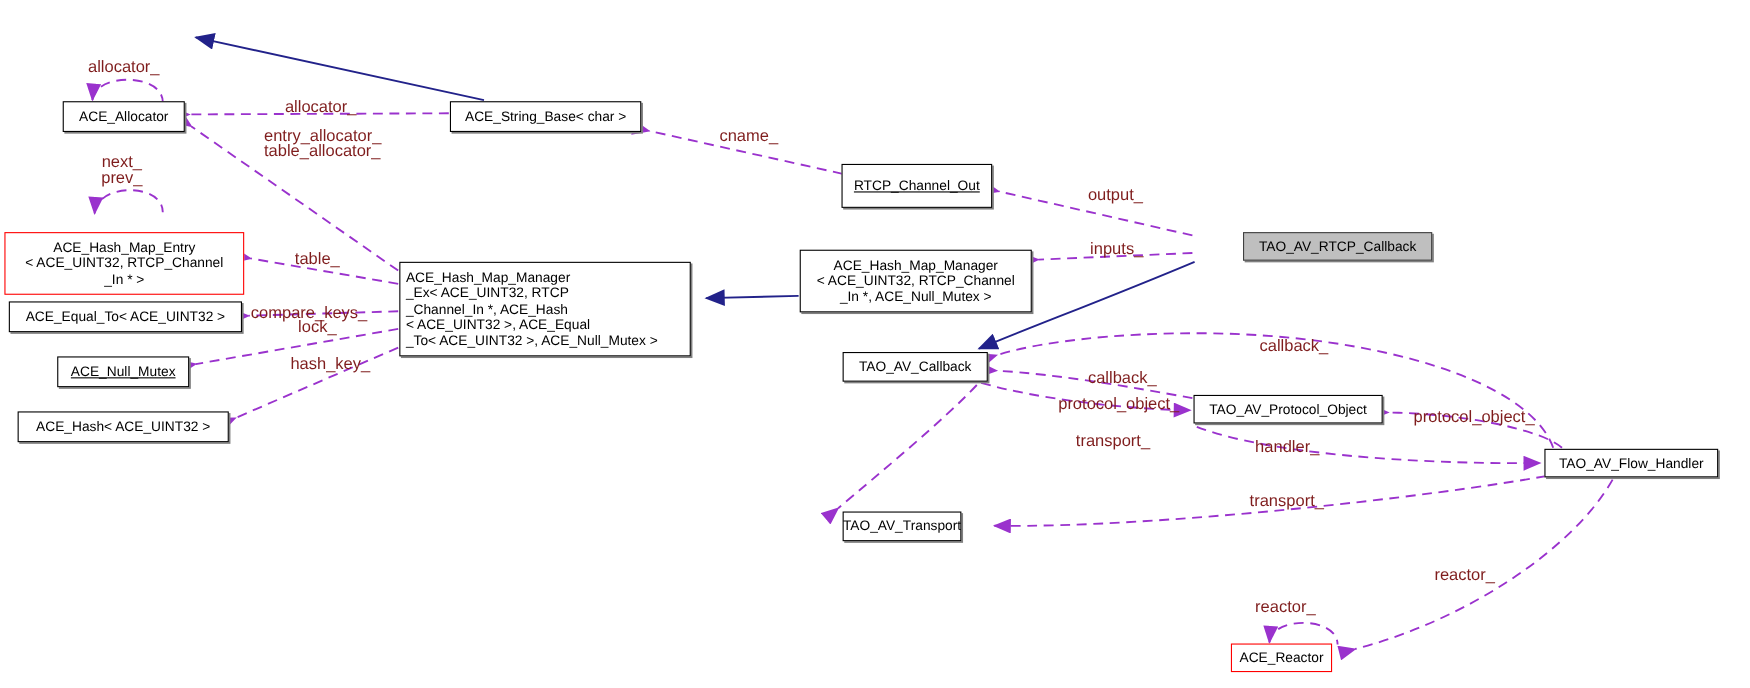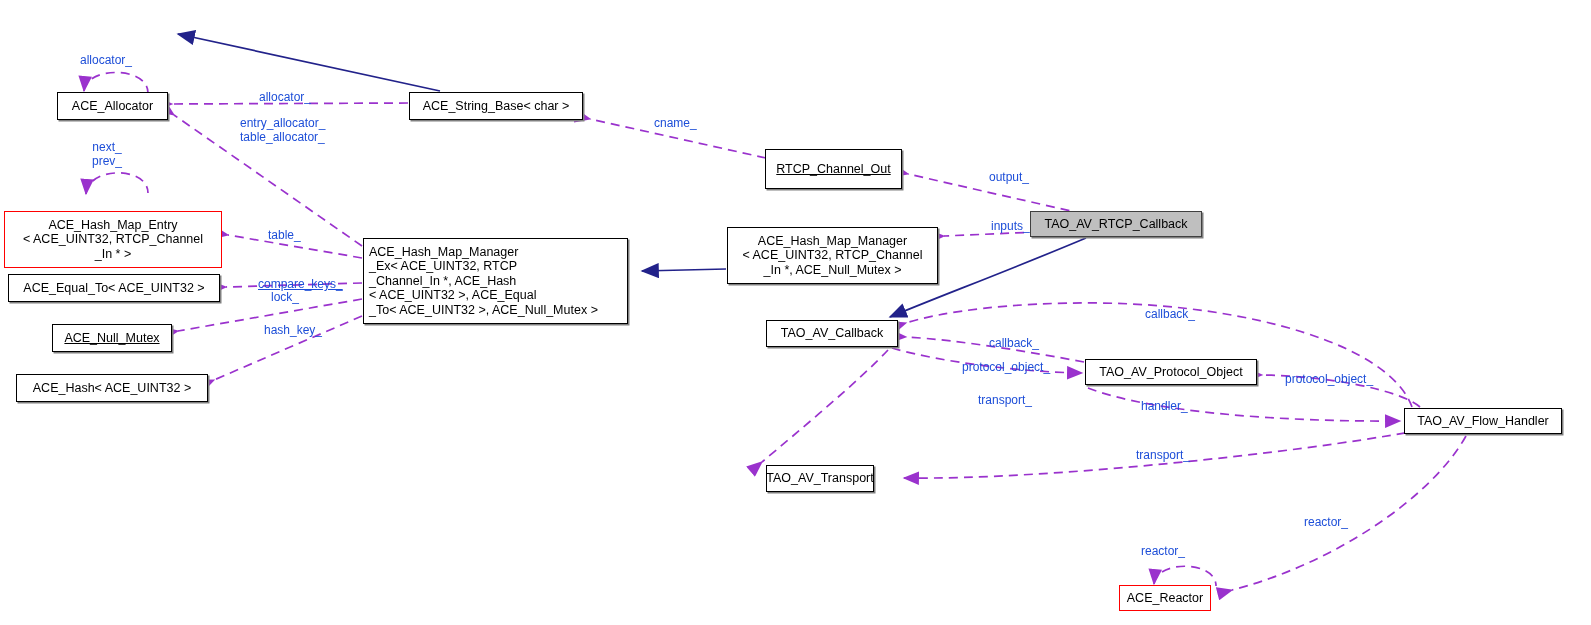--- a/index.html
+++ b/index.html
@@ -47,22 +47,22 @@
     border: 1px solid #404040;
     box-shadow: 1.5px 1.5px 0 0 #808080;
   }
   .node.lalign {
     text-align: left;
     justify-content: flex-start;
     padding-left: 5px;
   }
   .edge-label {
     position: absolute;
-    font-size: 12px;
-    color: #1d4ed8;
+    font-size: 15px;
+    color: #7f1d1d;
     white-space: pre;
     line-height: 13.5px;
     z-index: 6;
   }
 </style>
 </head>
 <body>
 
 <div id="canvas">
 
@@ -155,21 +155,21 @@
 _Channel_In *, ACE_Hash
 &lt; ACE_UINT32 &gt;, ACE_Equal
 _To&lt; ACE_UINT32 &gt;, ACE_Null_Mutex &gt;</div>
 
   <div class="node" style="left:765px;top:149px;width:137px;height:40px;text-decoration:underline;">RTCP_Channel_Out</div>
 
   <div class="node" style="left:727px;top:227px;width:211px;height:57px;">ACE_Hash_Map_Manager
 &lt; ACE_UINT32, RTCP_Channel
 _In *, ACE_Null_Mutex &gt;</div>
 
-  <div class="node current" style="left:1030px;top:211px;width:172px;height:26px;">TAO_AV_RTCP_Callback</div>
+  <div class="node current" style="left:1130px;top:211px;width:172px;height:26px;">TAO_AV_RTCP_Callback</div>
 
   <div class="node" style="left:766px;top:320px;width:132px;height:27px;">TAO_AV_Callback</div>
 
   <div class="node" style="left:1085px;top:359px;width:172px;height:26px;">TAO_AV_Protocol_Object</div>
 
   <div class="node" style="left:766px;top:465px;width:108px;height:27px;">TAO_AV_Transport</div>
 
   <div class="node" style="left:1404px;top:408px;width:158px;height:26px;">TAO_AV_Flow_Handler</div>
 
   <div class="node red" style="left:1119px;top:585px;width:92px;height:26px;">ACE_Reactor</div>
@@ -179,21 +179,21 @@
   <div class="edge-label" style="left:92px;top:141px;text-align:center;">next_
 prev_</div>
 
   <div class="edge-label" style="left:259px;top:91px;">allocator_</div>
 
   <div class="edge-label" style="left:240px;top:117px;">entry_allocator_
 table_allocator_</div>
 
   <div class="edge-label" style="left:268px;top:229px;">table_</div>
 
-  <div class="edge-label" style="left:258px;top:278px;text-decoration:underline;">compare_keys_</div>
+  <div class="edge-label" style="left:228px;top:278px;">compare_keys_</div>
 
   <div class="edge-label" style="left:271px;top:291px;">lock_</div>
 
   <div class="edge-label" style="left:264px;top:324px;">hash_key_</div>
 
   <div class="edge-label" style="left:654px;top:117px;">cname_</div>
 
   <div class="edge-label" style="left:989px;top:171px;">output_</div>
 
   <div class="edge-label" style="left:991px;top:220px;">inputs_</div>

